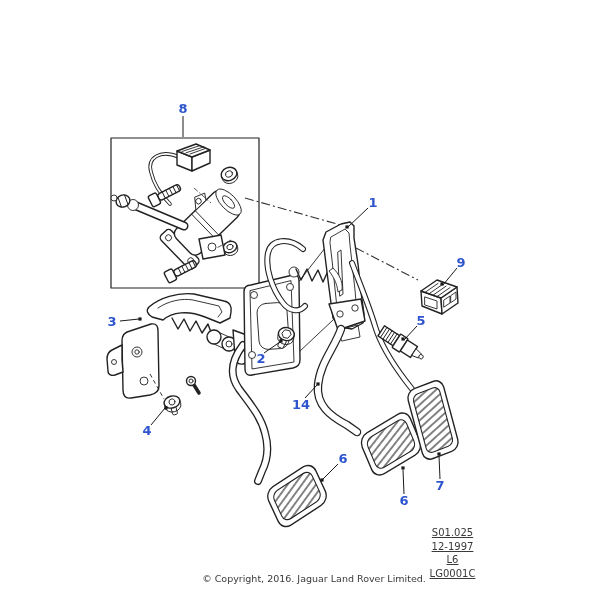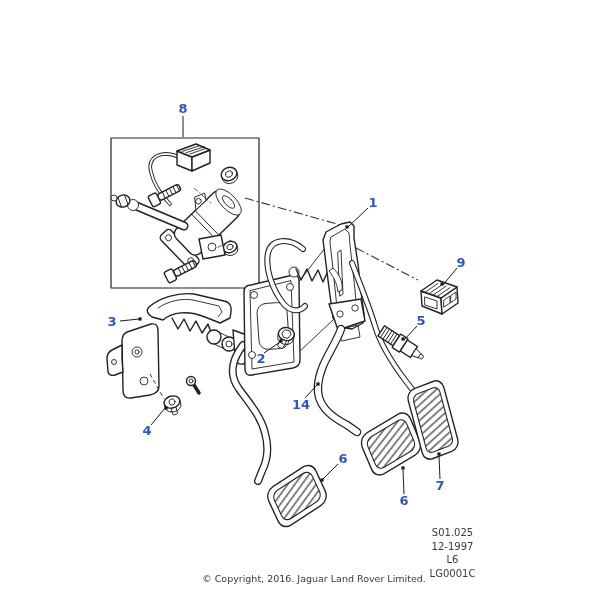--- a/index.html
+++ b/index.html
@@ -28,21 +28,21 @@
   .marker{fill:#1a1a1a;stroke:none;}
   .hatchfill{fill:url(#hatch);stroke:var(--line-dark);stroke-width:1.1;}
   
   .callout{
     position:absolute;transform:translate(-50%,-50%);
     color:var(--accent-blue);font-size:13px;font-weight:bold;line-height:1;
     user-select:none;
   }
   .info-block{
     position:absolute;left:405px;top:526px;width:95px;text-align:center;
-    font-size:10px;line-height:13.5px;color:var(--footer-text);
+    font-size:10px;line-height:13.5px;color:var(--footer-text);text-decoration:underline;
   }
   .copyright{
     position:absolute;left:14px;top:573px;width:600px;text-align:center;
     font-size:9.5px;color:var(--footer-text);
   }
 </style>
 </head>
 <body>
 
 <div id="stage">

